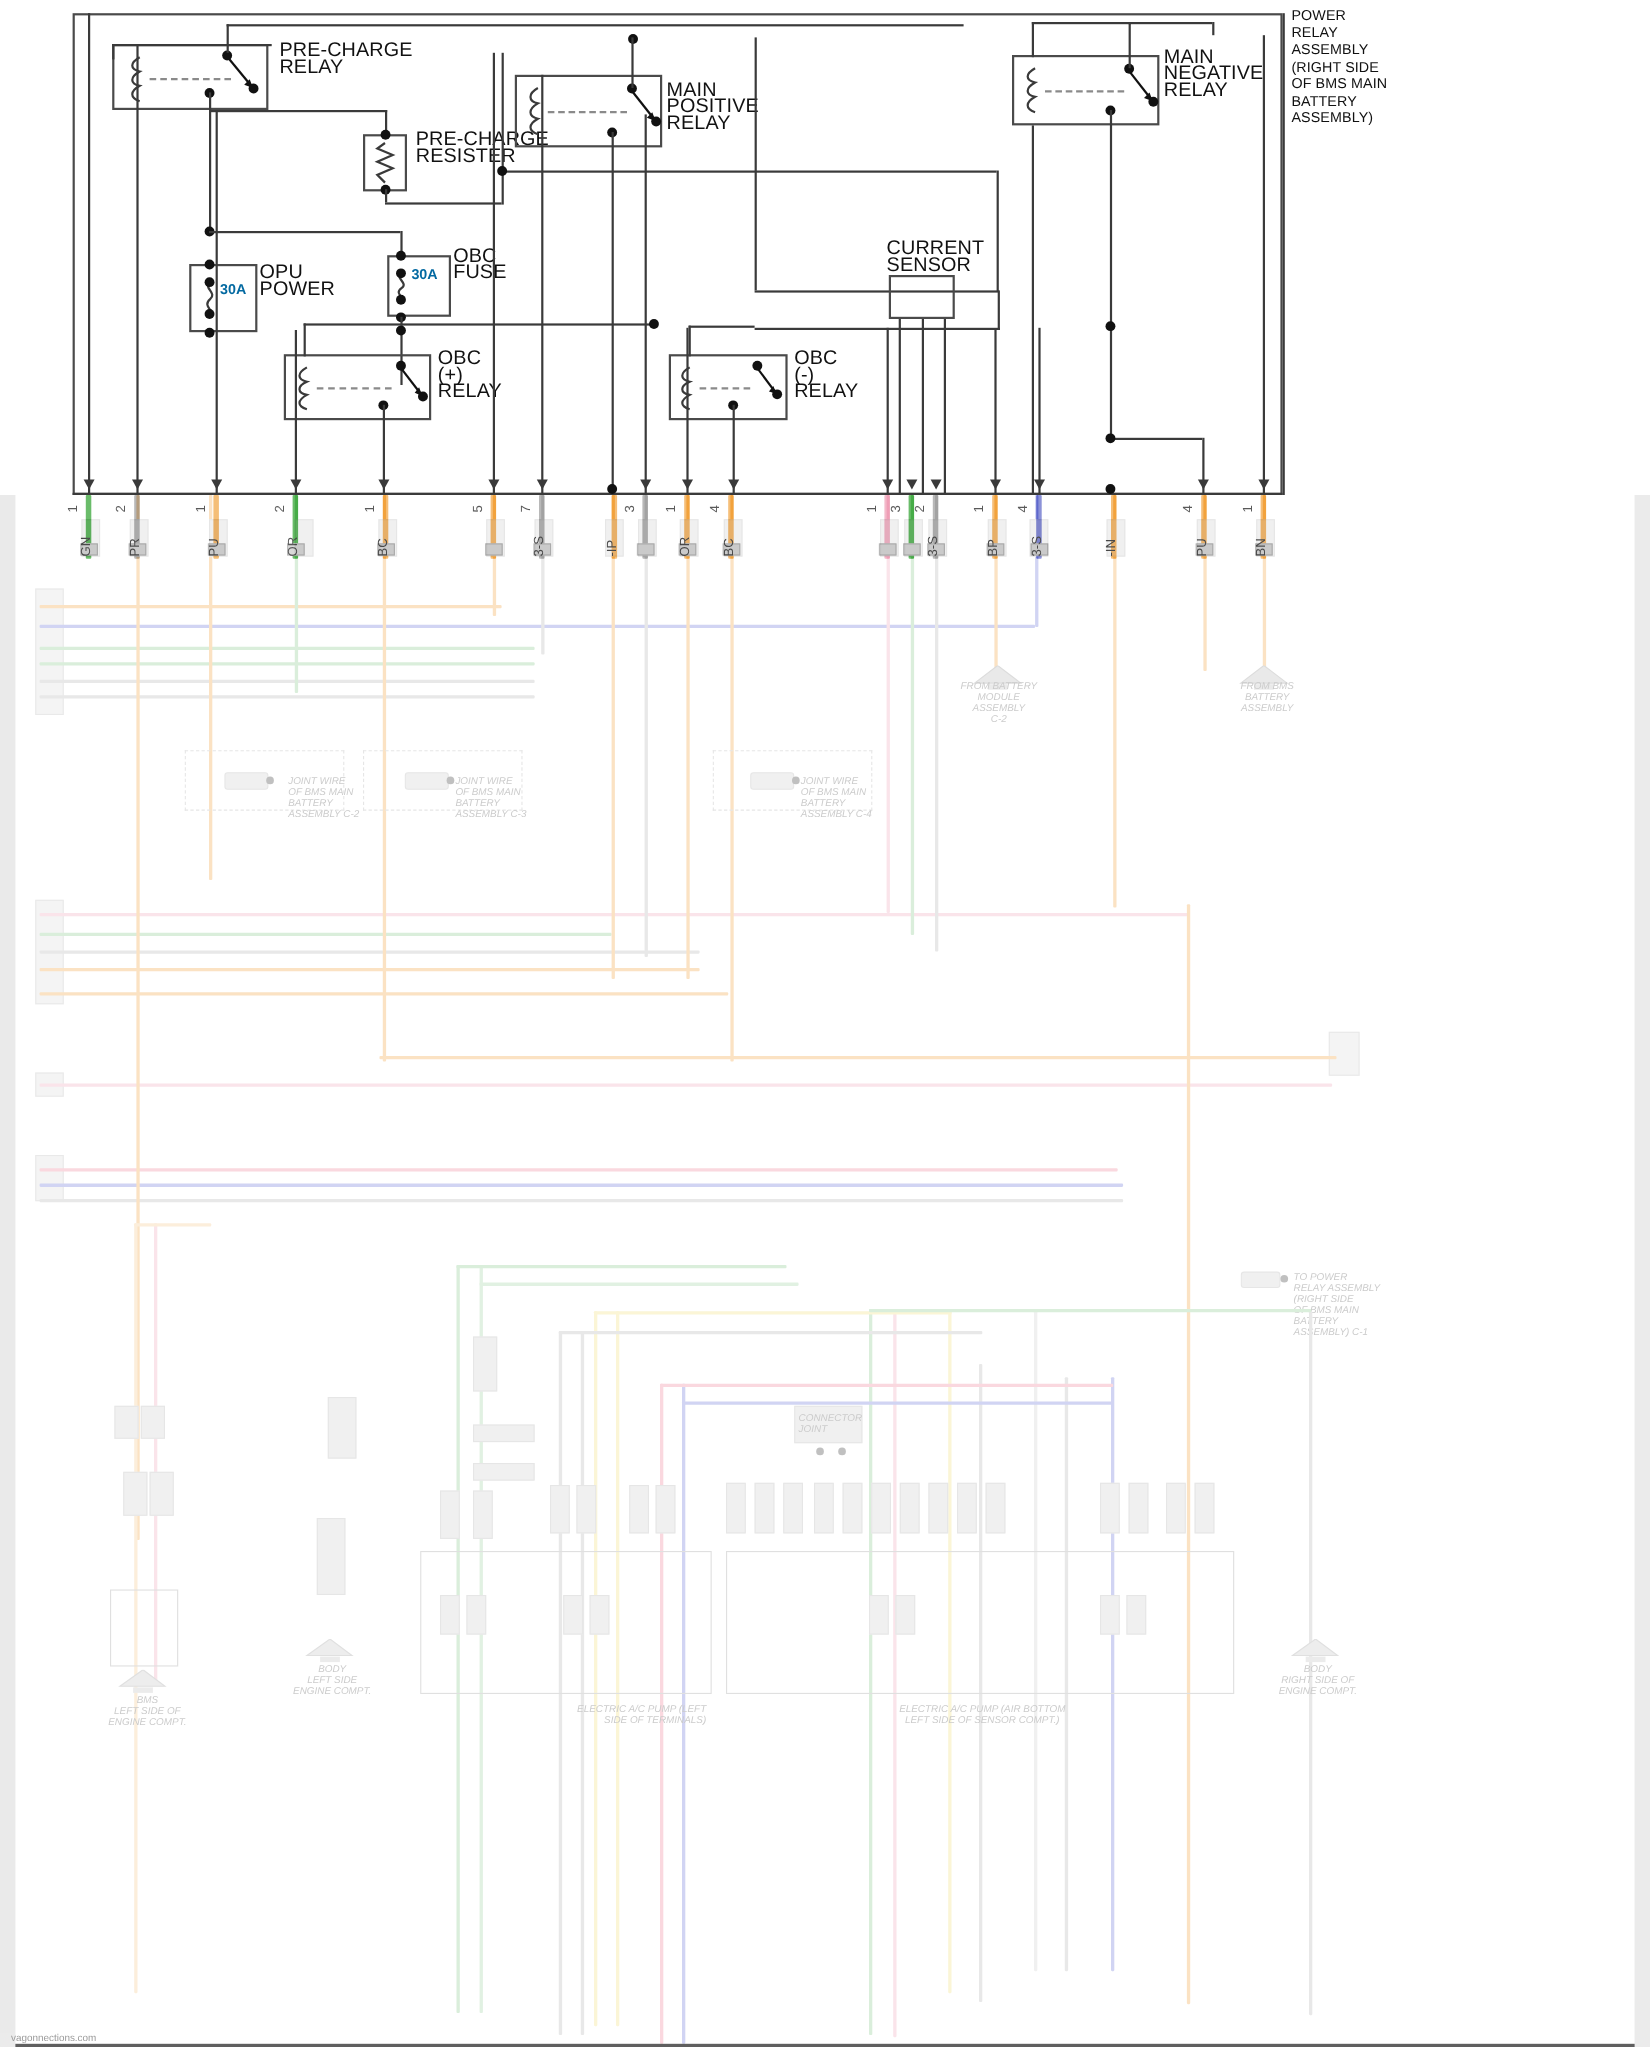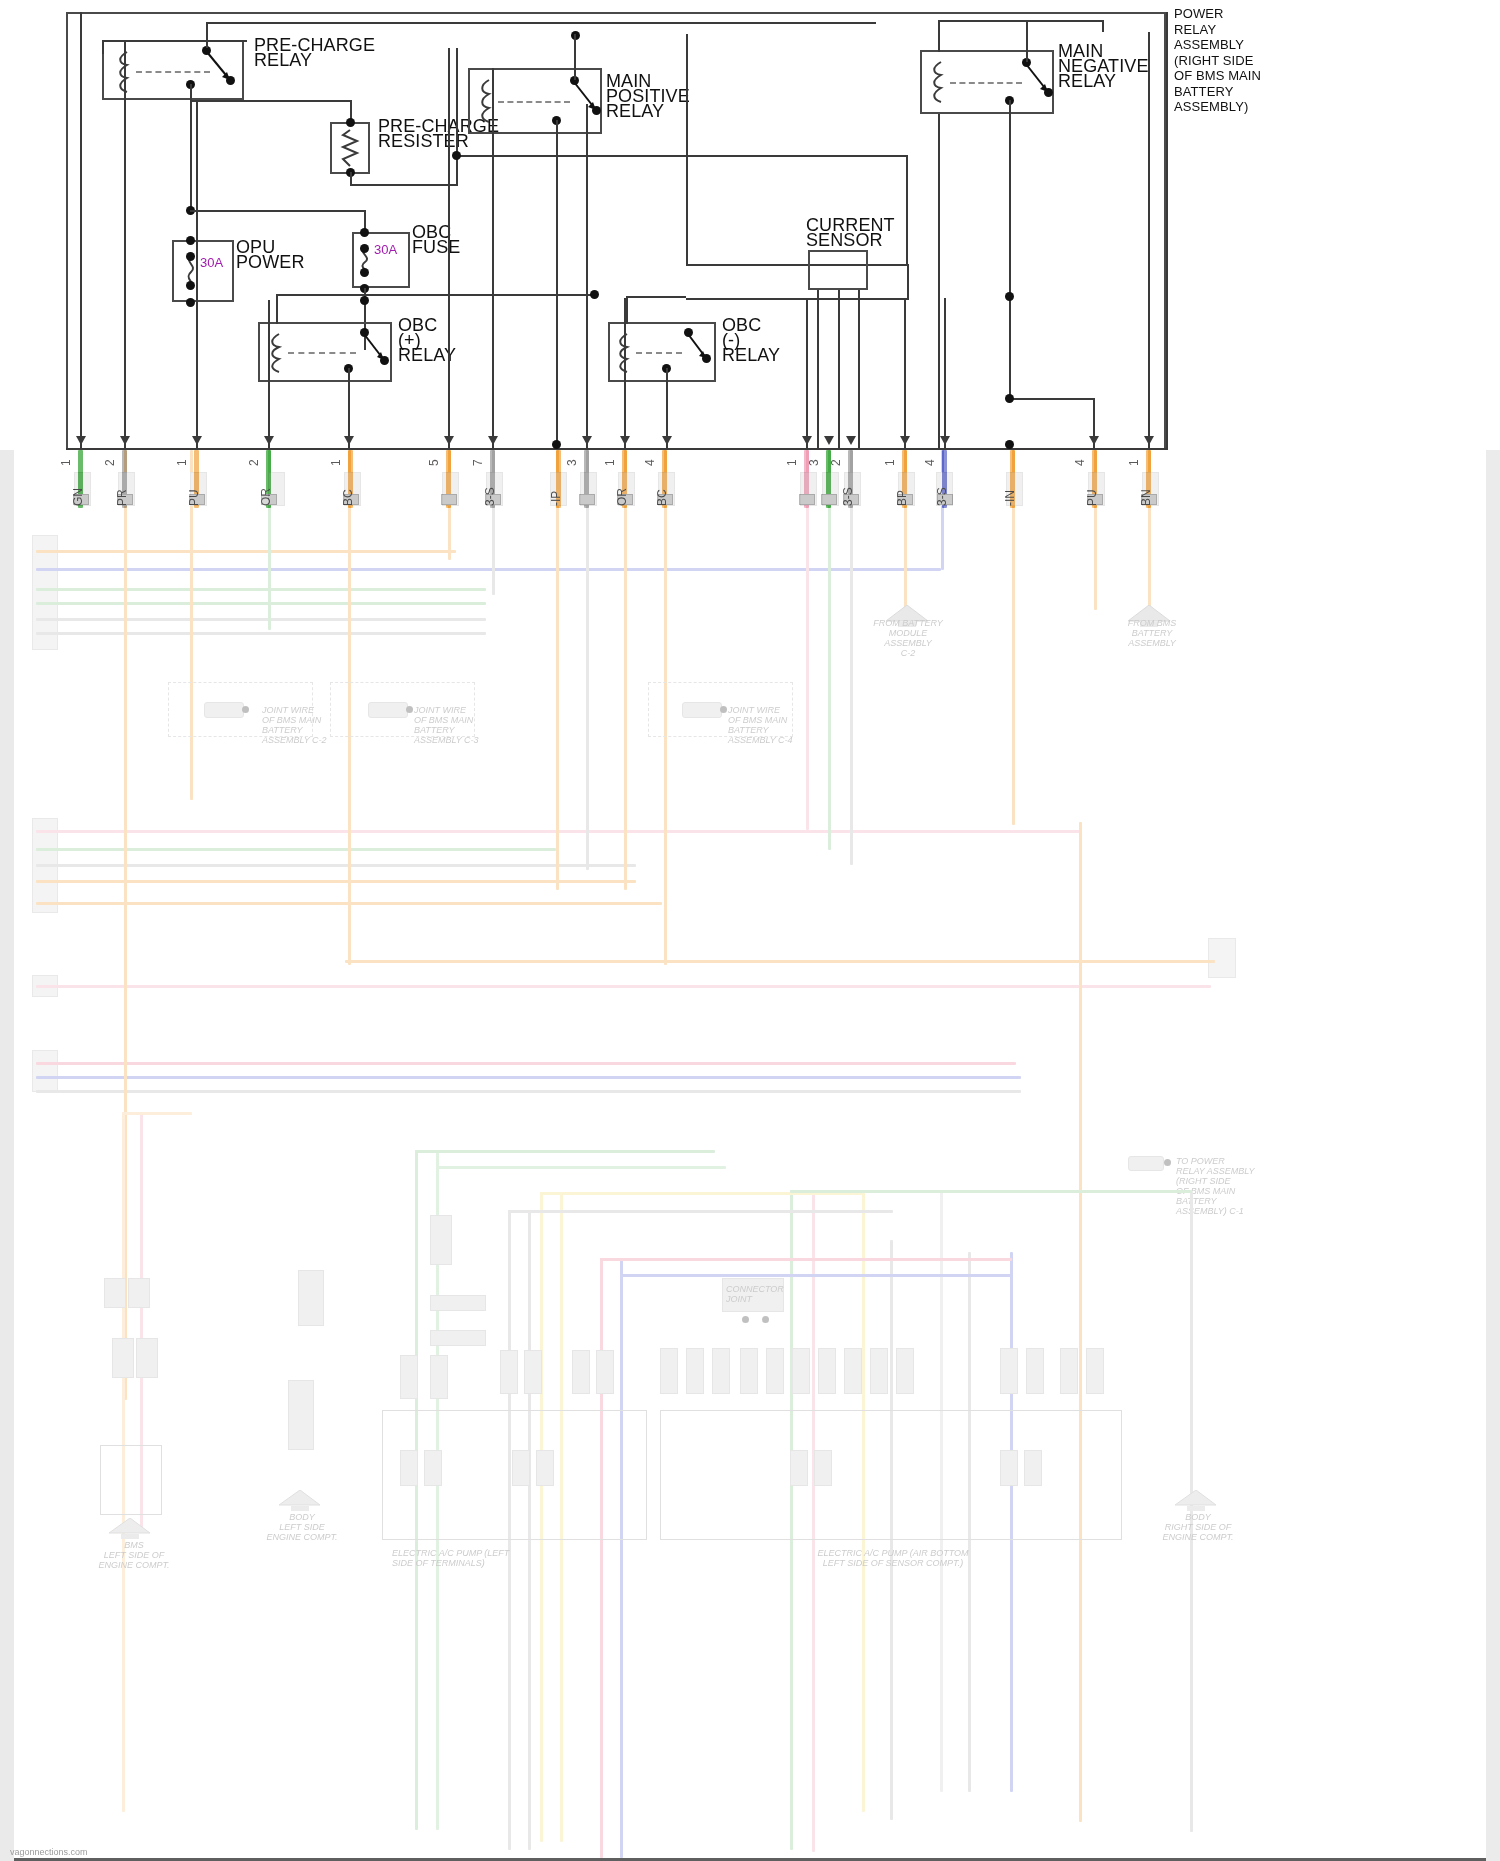--- a/index.html
+++ b/index.html
@@ -12,21 +12,21 @@
   
   #top-schematic{position:absolute;left:0;top:0;width:1500px;height:450px;background:#ffffff;}
 
   
   .ln{position:absolute;background:#3a3a3a;}
   .lnh{height:2px;}
   .lnv{width:2px;}
   .box{position:absolute;border:2px solid #4a4a4a;box-sizing:border-box;background:transparent;}
   .dot{position:absolute;width:9px;height:9px;border-radius:50%;background:#111;}
   .lbl{position:absolute;font-size:18px;line-height:15px;color:#111;letter-spacing:.1px;white-space:pre;}
-  .lbl-sm{position:absolute;font-size:13px;line-height:14.5px;color:#a21caf;white-space:pre;}
+  .lbl-sm{position:absolute;font-size:13px;line-height:14.5px;color:#0369a1;white-space:pre;font-weight:bold;}
 
   
   .svgwrap{position:absolute;overflow:visible;}
 
   
   .dashlink{position:absolute;height:0;border-top:2px dashed #8a8a8a;}
 
   
   .pin{position:absolute;bottom:0;}
   .pin .num{position:absolute;font-size:12px;color:#111;transform:rotate(-90deg);transform-origin:left bottom;white-space:nowrap;}
@@ -570,21 +570,21 @@
     <div class="conn" style="left:400px;top:1000px;width:18px;height:36px;"></div>
     <div class="conn" style="left:424px;top:1000px;width:18px;height:36px;"></div>
     <div class="conn" style="left:512px;top:1000px;width:18px;height:36px;"></div>
     <div class="conn" style="left:536px;top:1000px;width:18px;height:36px;"></div>
     <div class="conn" style="left:790px;top:1000px;width:18px;height:36px;"></div>
     <div class="conn" style="left:814px;top:1000px;width:18px;height:36px;"></div>
     <div class="conn" style="left:1000px;top:1000px;width:18px;height:36px;"></div>
     <div class="conn" style="left:1024px;top:1000px;width:18px;height:36px;"></div>
 
     <div class="grp" style="left:382px;top:960px;width:265px;height:130px;"></div>
-    <div class="txt" style="left:392px;top:1098px;width:250px;text-align:left;">ELECTRIC A/C PUMP (LEFT
+    <div class="txt" style="left:392px;top:1098px;width:250px;text-align:right;">ELECTRIC A/C PUMP (LEFT
 SIDE OF TERMINALS)</div>
 
     <div class="grp" style="left:660px;top:960px;width:462px;height:130px;"></div>
     <div class="txt" style="left:668px;top:1098px;width:450px;text-align:center;">ELECTRIC A/C PUMP (AIR BOTTOM
 LEFT SIDE OF SENSOR COMPT.)</div>
 
     <div class="grp" style="left:100px;top:995px;width:62px;height:70px;"></div>
     <div class="gnd" style="left:102px;top:1068px;">
       <svg width="56" height="28">
           <polygon points="28,0 7,15 48,15" fill="#c4c4c4" stroke="#9a9a9a"></polygon>

